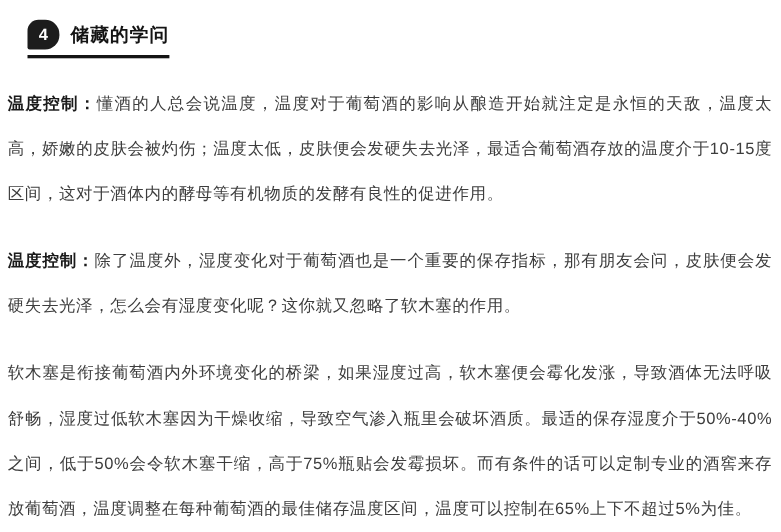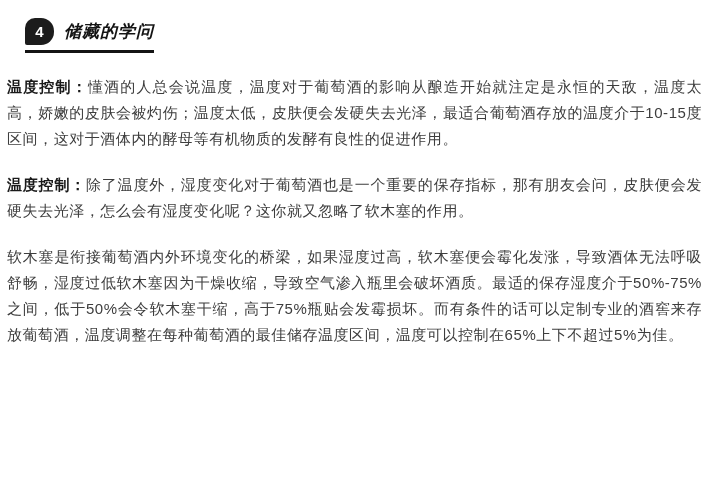--- a/index.html
+++ b/index.html
@@ -44,29 +44,28 @@
     font-size: 15px;
     font-weight: 700;
     line-height: 1;
   }
   .section-title {
     font-size: 17px;
     font-weight: 700;
     color: var(--title-text);
     letter-spacing: 1px;
     white-space: nowrap;
-    font-style: italic;
   }
   .article {
     padding: 0 8px 0 7px;
     margin-top: 21px;
   }
   .article p {
     font-size: 15px;
-    line-height: 26px;
+    line-height: 41px;
     letter-spacing: 0.55px;
     color: var(--body-text);
     text-align: justify;
     text-justify: inter-ideograph;
     margin-bottom: 20px;
   }
   .article p:last-child { margin-bottom: 0; }
   .lead {
     font-weight: 700;
     color: var(--lead-text);
@@ -82,17 +81,17 @@
     <span class="section-title">储藏的学问</span>
   </div>
 
   <div class="article">
 
     <p><span class="lead">温度控制：</span><span>懂酒的人总会说温度，温度对于葡萄酒的影响从酿造开始就注定是永恒的天敌，温度太高，娇嫩的皮肤会被灼伤；温度太低，皮肤便会发硬失去光泽，最适合葡萄酒存放的温度介于10-15度区间，这对于酒体内的酵母等有机物质的发酵有良性的促进作用。</span></p>
 
 
     <p><span class="lead">温度控制：</span><span>除了温度外，湿度变化对于葡萄酒也是一个重要的保存指标，那有朋友会问，皮肤便会发硬失去光泽，怎么会有湿度变化呢？这你就又忽略了软木塞的作用。</span></p>
 
-    <p><span>软木塞是衔接葡萄酒内外环境变化的桥梁，如果湿度过高，软木塞便会霉化发涨，导致酒体无法呼吸舒畅，湿度过低软木塞因为干燥收缩，导致空气渗入瓶里会破坏酒质。最适的保存湿度介于50%-75%之间，低于50%会令软木塞干缩，高于75%瓶贴会发霉损坏。而有条件的话可以定制专业的酒窖来存放葡萄酒，温度调整在每种葡萄酒的最佳储存温度区间，温度可以控制在65%上下不超过5%为佳。</span></p>
+    <p><span>软木塞是衔接葡萄酒内外环境变化的桥梁，如果湿度过高，软木塞便会霉化发涨，导致酒体无法呼吸舒畅，湿度过低软木塞因为干燥收缩，导致空气渗入瓶里会破坏酒质。最适的保存湿度介于50%-40%之间，低于50%会令软木塞干缩，高于75%瓶贴会发霉损坏。而有条件的话可以定制专业的酒窖来存放葡萄酒，温度调整在每种葡萄酒的最佳储存温度区间，温度可以控制在65%上下不超过5%为佳。</span></p>
 
   </div>
 
 </div>
 
 </body></html>

